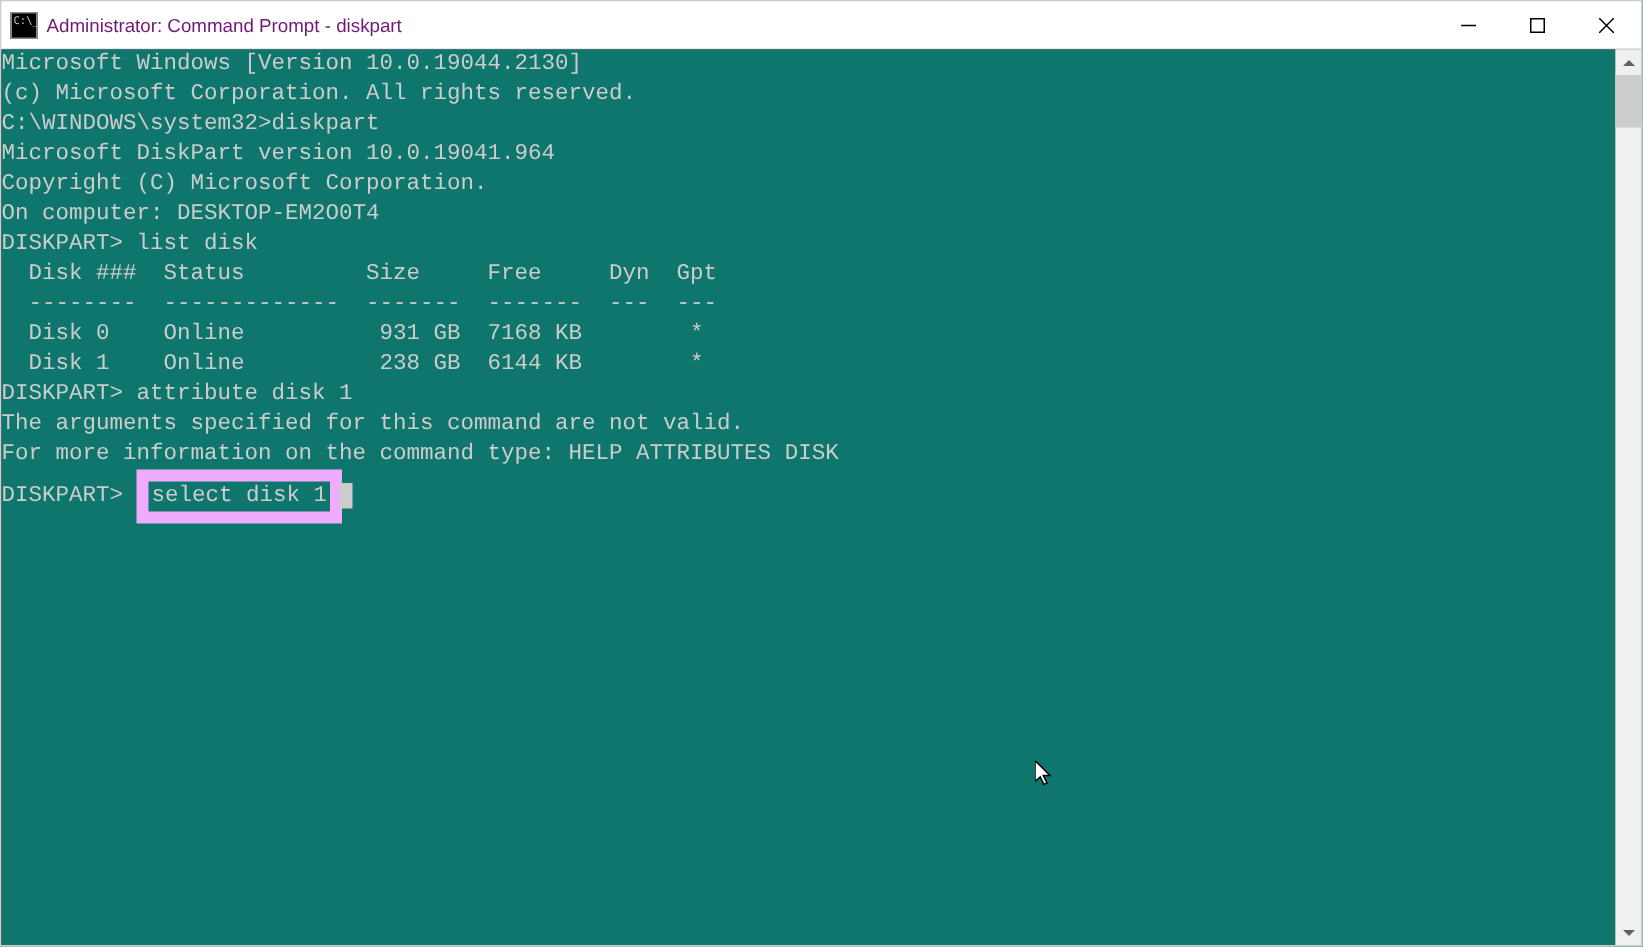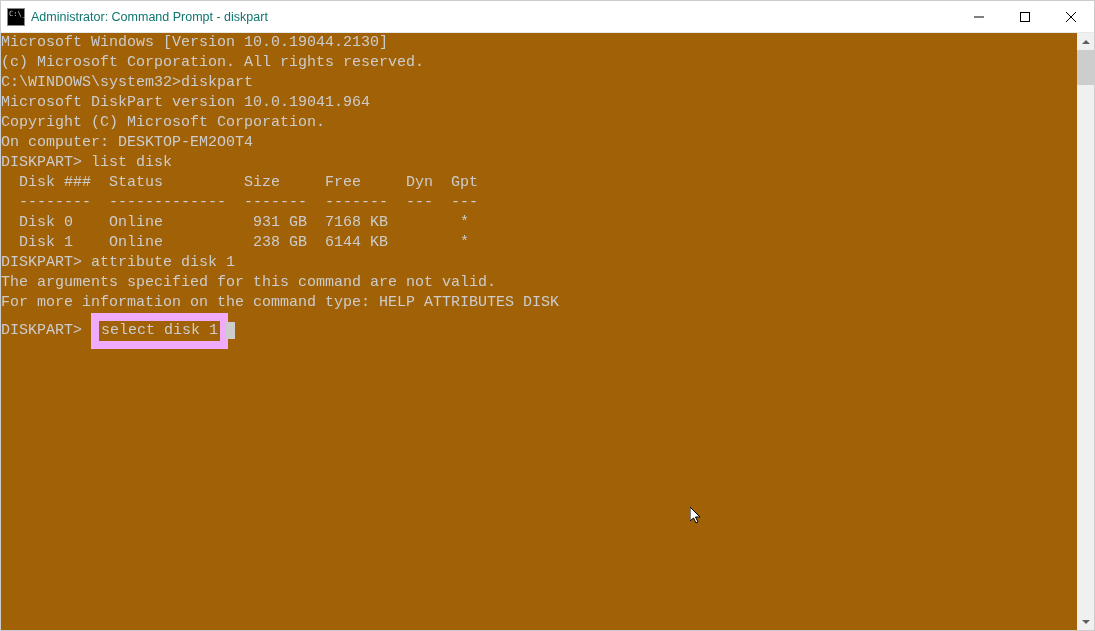--- a/index.html
+++ b/index.html
@@ -46,21 +46,21 @@
       color: #ccc;
       font-size: 7px;
       font-family: Consolas, monospace;
       line-height: 1;
       position: absolute;
       top: 2px;
       left: 1px;
     }
     .titlebar-title {
       font-size: 12.5px;
-      color: #0f766e;
+      color: #701a75;
       flex: 1;
     }
     .window-controls {
       display: flex;
       height: 100%;
       align-items: center;
     }
     .win-btn {
       width: 46px;
       height: 32px;
@@ -72,21 +72,21 @@
       color: #000;
     }
     .terminal-area {
       flex: 1;
       display: flex;
       background: #000;
       position: relative;
     }
     .terminal {
       flex: 1;
-      background: #a16207;
+      background: #0f766e;
       color: #cccccc;
       font-family: Consolas, "Courier New", monospace;
       font-size: 15px;
       line-height: 20px;
       padding: 0;
       white-space: pre;
       overflow: hidden;
     }
     .scrollbar {
       width: 17px;

